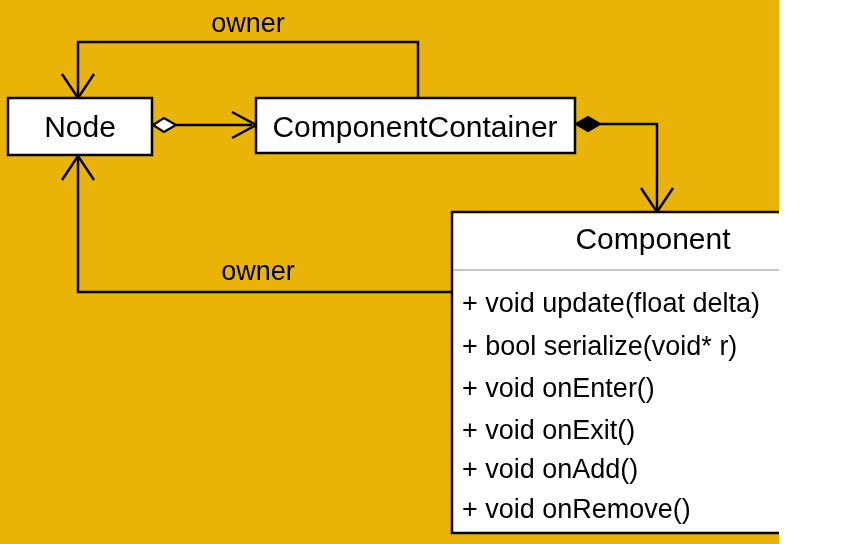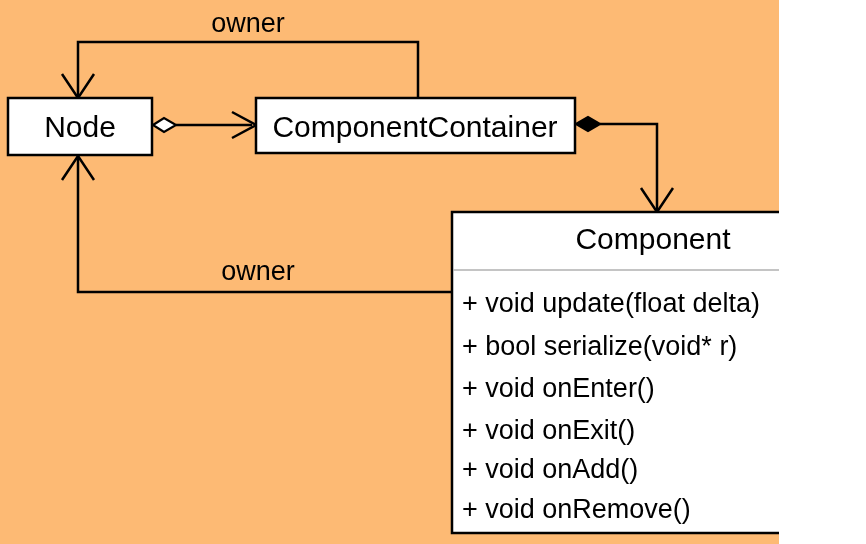--- a/index.html
+++ b/index.html
@@ -7,21 +7,21 @@
     padding: 0;
     background: #ffffff;
   }
   body {
     font-family: "Liberation Sans", sans-serif;
   }
   #diagram-root {
     position: relative;
     width: 779px;
     height: 544px;
-    background: #fdba74;
+    background: #eab308;
     overflow: hidden;
   }
   #uml-svg {
     position: absolute;
     left: 0;
     top: 0;
     width: 866px;
     height: 544px;
   }
   .cls-box {

